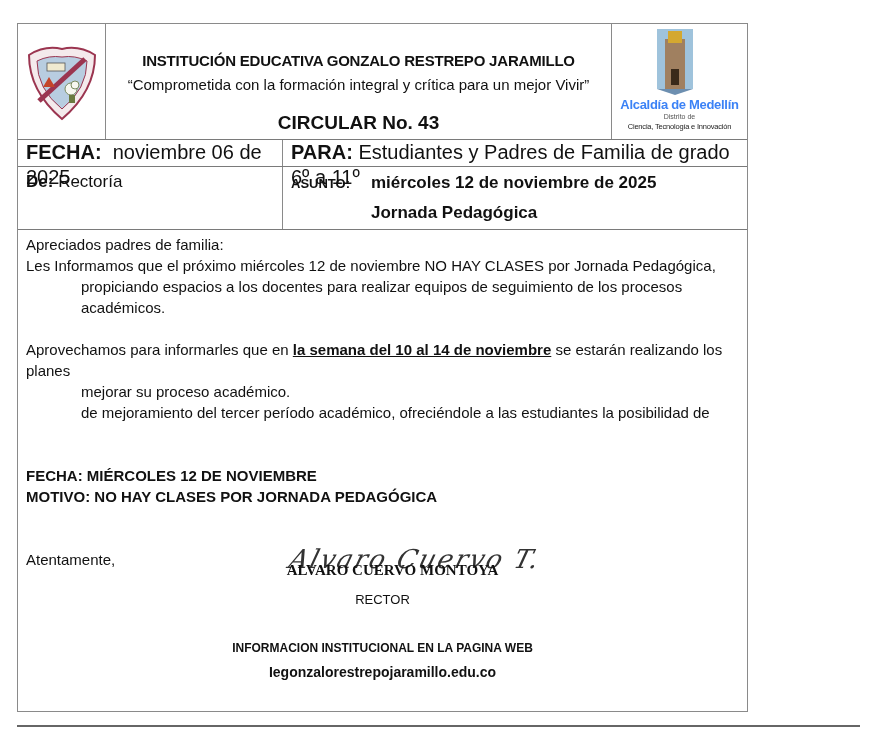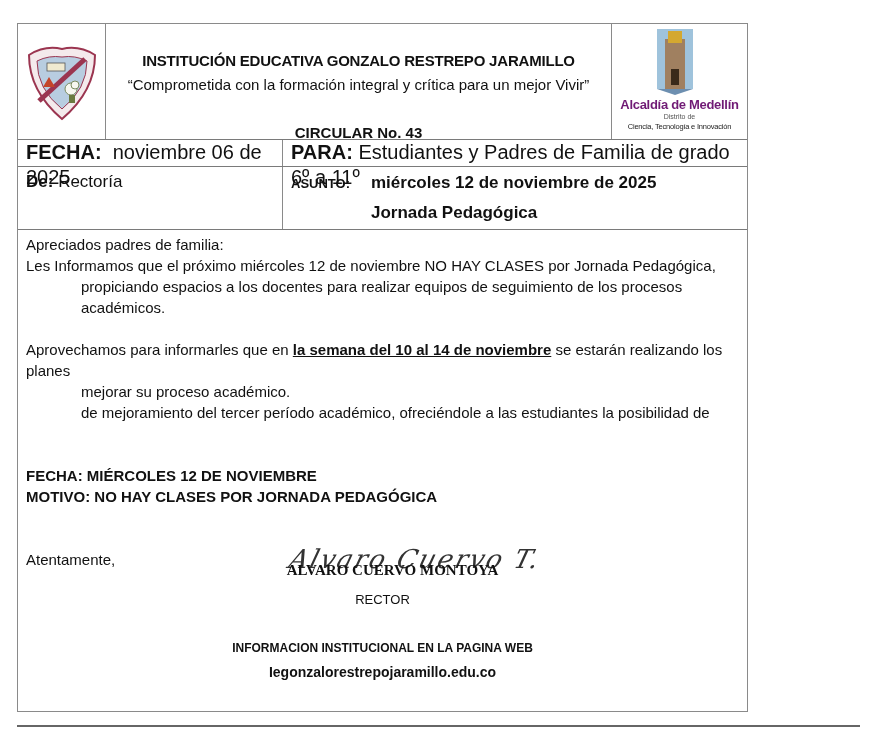--- a/index.html
+++ b/index.html
@@ -4,21 +4,21 @@
 <style>
   html, body { margin:0; padding:0; background:#ffffff; }
   body { width:894px; height:752px; position:relative; overflow:hidden; font-family:"Liberation Sans", "DejaVu Sans", sans-serif; color:#111; }
   .doc { position:absolute; left:17px; top:23px; width:731px; height:689px; border:1.5px solid #8a8a8a; box-sizing:border-box; }
   .hrow { position:absolute; left:0; top:0; width:100%; height:116px; border-bottom:1.5px solid #7a7a7a; box-sizing:border-box; }
   .logo-left { position:absolute; left:0; top:0; width:88px; height:100%; border-right:1.5px solid #8a8a8a; box-sizing:border-box; display:flex; align-items:center; justify-content:center; }
   .logo-right { position:absolute; right:0; top:0; width:136px; height:100%; border-left:1.5px solid #8a8a8a; box-sizing:border-box; }
   .hcenter { position:absolute; left:88px; right:136px; top:0; height:100%; text-align:center; }
   .inst { position:absolute; top:28px; left:0; right:0; font-weight:bold; font-size:15px; letter-spacing:-0.2px; }
   .motto { position:absolute; top:52px; left:0; right:0; font-size:15px; }
-  .circ { position:absolute; top:100px; left:0; right:0; font-weight:bold; font-size:15px; }
+  .circ { position:absolute; top:88px; left:0; right:0; font-weight:bold; font-size:19px; }
   .row2 { position:absolute; left:0; top:116px; width:100%; height:27px; border-bottom:1.5px solid #7a7a7a; box-sizing:border-box; font-size:20px; }
   .row3 { position:absolute; left:0; top:143px; width:100%; height:63px; border-bottom:1.5px solid #7a7a7a; box-sizing:border-box; }
   .cl { position:absolute; left:0; top:0; width:265px; height:100%; border-right:1.5px solid #8a8a8a; box-sizing:border-box; padding-left:8px; }
   .cr { position:absolute; left:265px; right:0; top:0; height:100%; padding-left:8px; }
   .row2 .cl, .row2 .cr { line-height:25px; }
   .b { font-weight:bold; }
   .de { font-size:17px; line-height:30px; }
   .asunto-lbl { font-weight:bold; font-size:13px; position:absolute; left:8px; top:9px; }
   .asunto1 { font-weight:bold; font-size:17px; position:absolute; left:88px; top:6px; }
   .asunto2 { font-weight:bold; font-size:17px; position:absolute; left:88px; top:36px; }
@@ -55,21 +55,21 @@
     </div>
 
     <div class="logo-right">
       <svg style="position:absolute;left:45px;top:5px" width="36" height="66" viewBox="0 0 36 66">
         <rect x="0" y="0" width="36" height="60" fill="#9fc3dc"></rect>
         <rect x="8" y="10" width="20" height="50" fill="#a08060"></rect>
         <rect x="11" y="2" width="14" height="12" fill="#d4a830"></rect>
         <rect x="14" y="40" width="8" height="16" fill="#3a2a1a"></rect>
         <path d="M0 60 L18 66 L36 60 Z" fill="#6d8fb0"></path>
       </svg>
-      <div style="position:absolute;left:0;right:0;top:73px;text-align:center;font-weight:bold;font-size:13px;color:#701a75;letter-spacing:-0.3px">Alcaldía de Medellín</div>
+      <div style="position:absolute;left:0;right:0;top:73px;text-align:center;font-weight:bold;font-size:13px;color:#3b82f6;letter-spacing:-0.3px">Alcaldía de Medellín</div>
       <div style="position:absolute;left:0;right:0;top:89px;text-align:center;font-size:7px;color:#555">Distrito de</div>
       <div style="position:absolute;left:0;right:0;top:98px;text-align:center;font-size:7.5px;color:#222;letter-spacing:-0.2px">Ciencia, Tecnología e Innovación</div>
     </div>
   </div>
 
   <div class="row2">
     <div class="cl">
       <span class="b">FECHA:</span>&nbsp;
       <span>noviembre 06 de 2025</span>
     </div>

